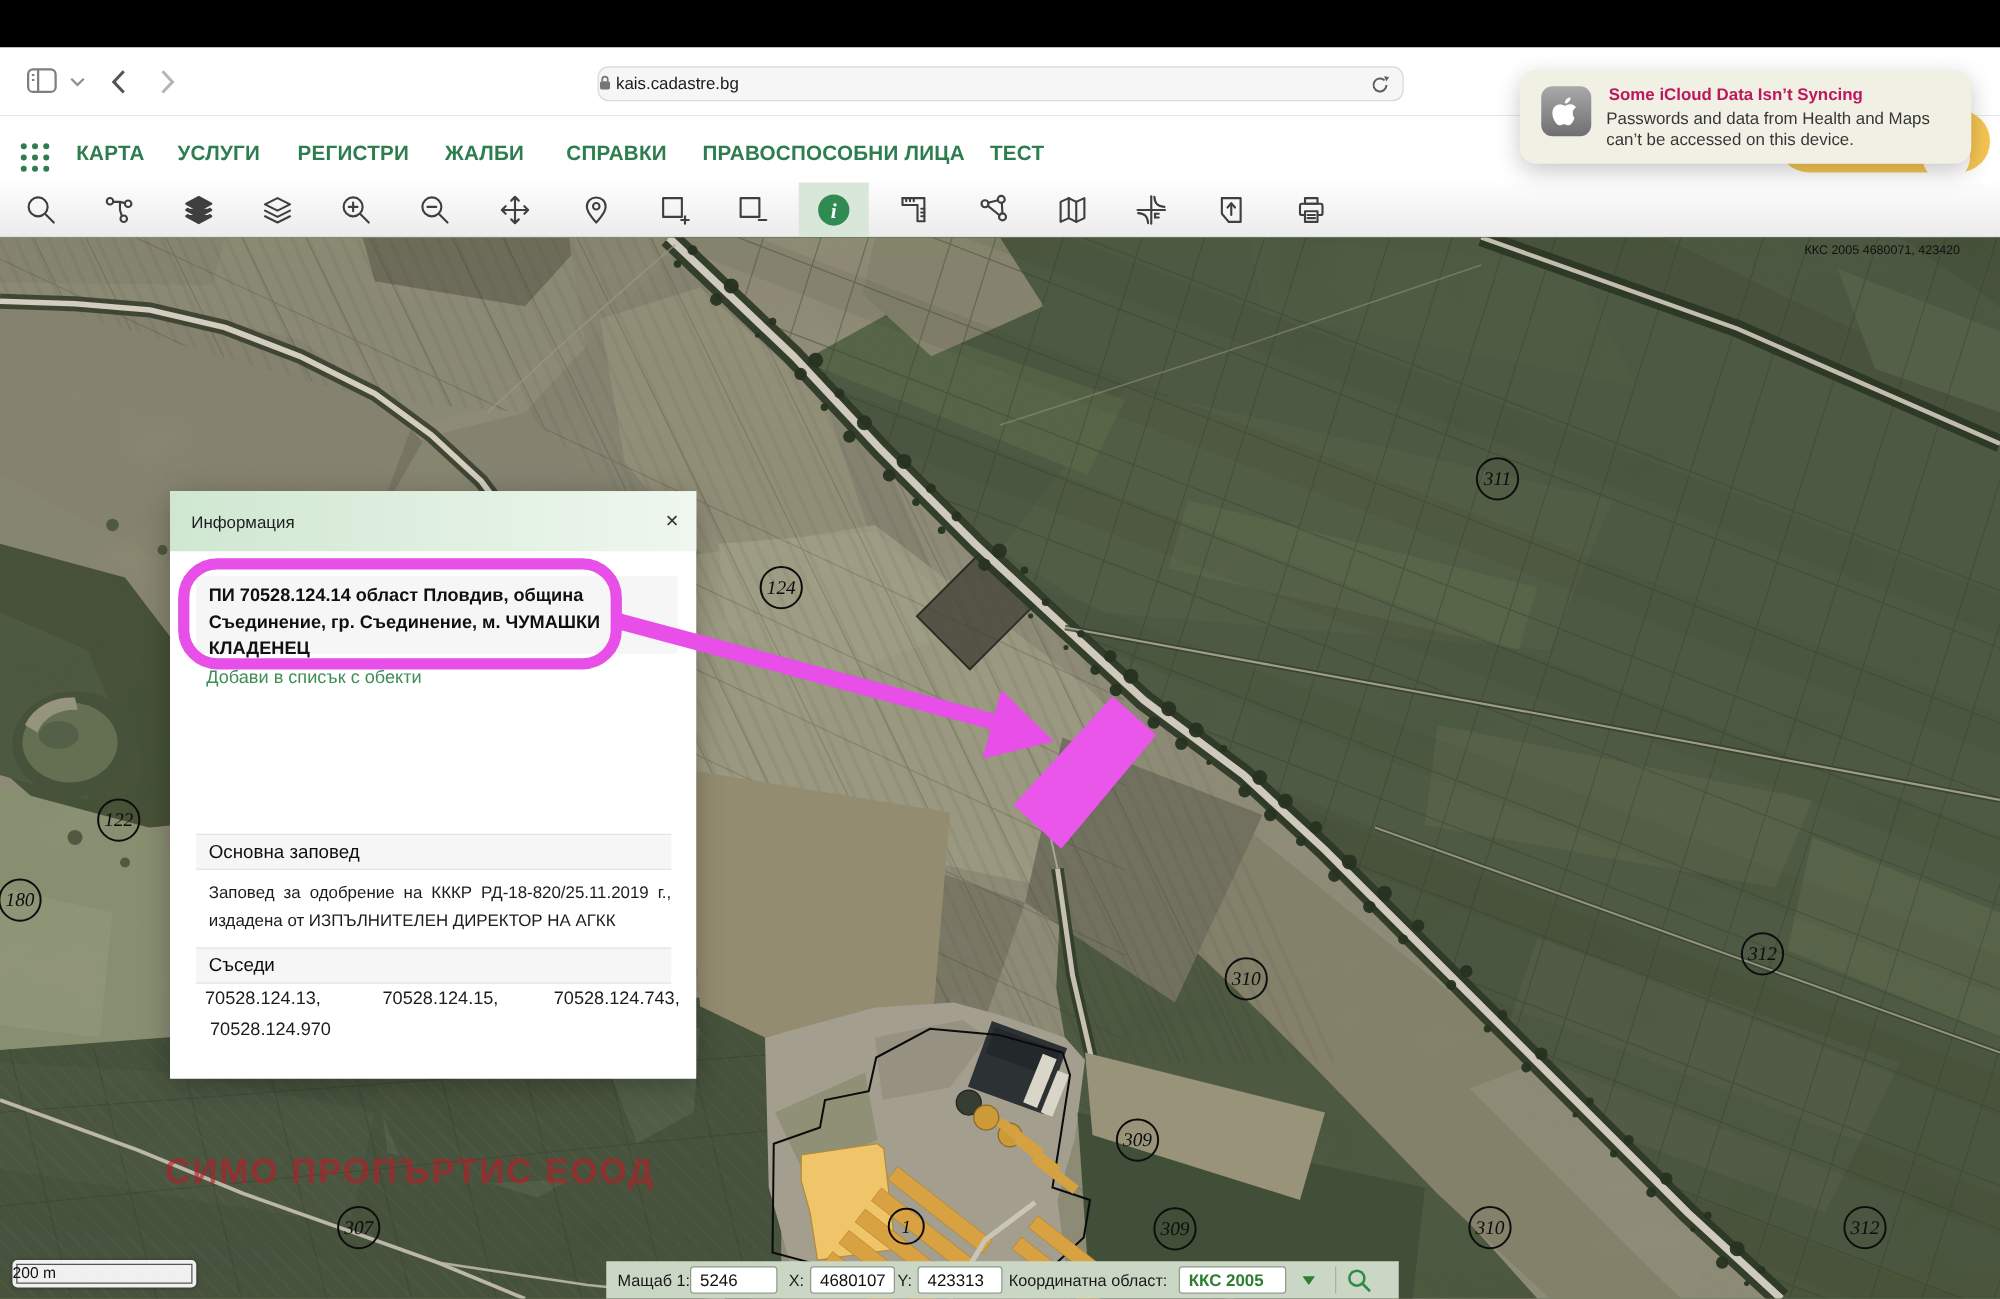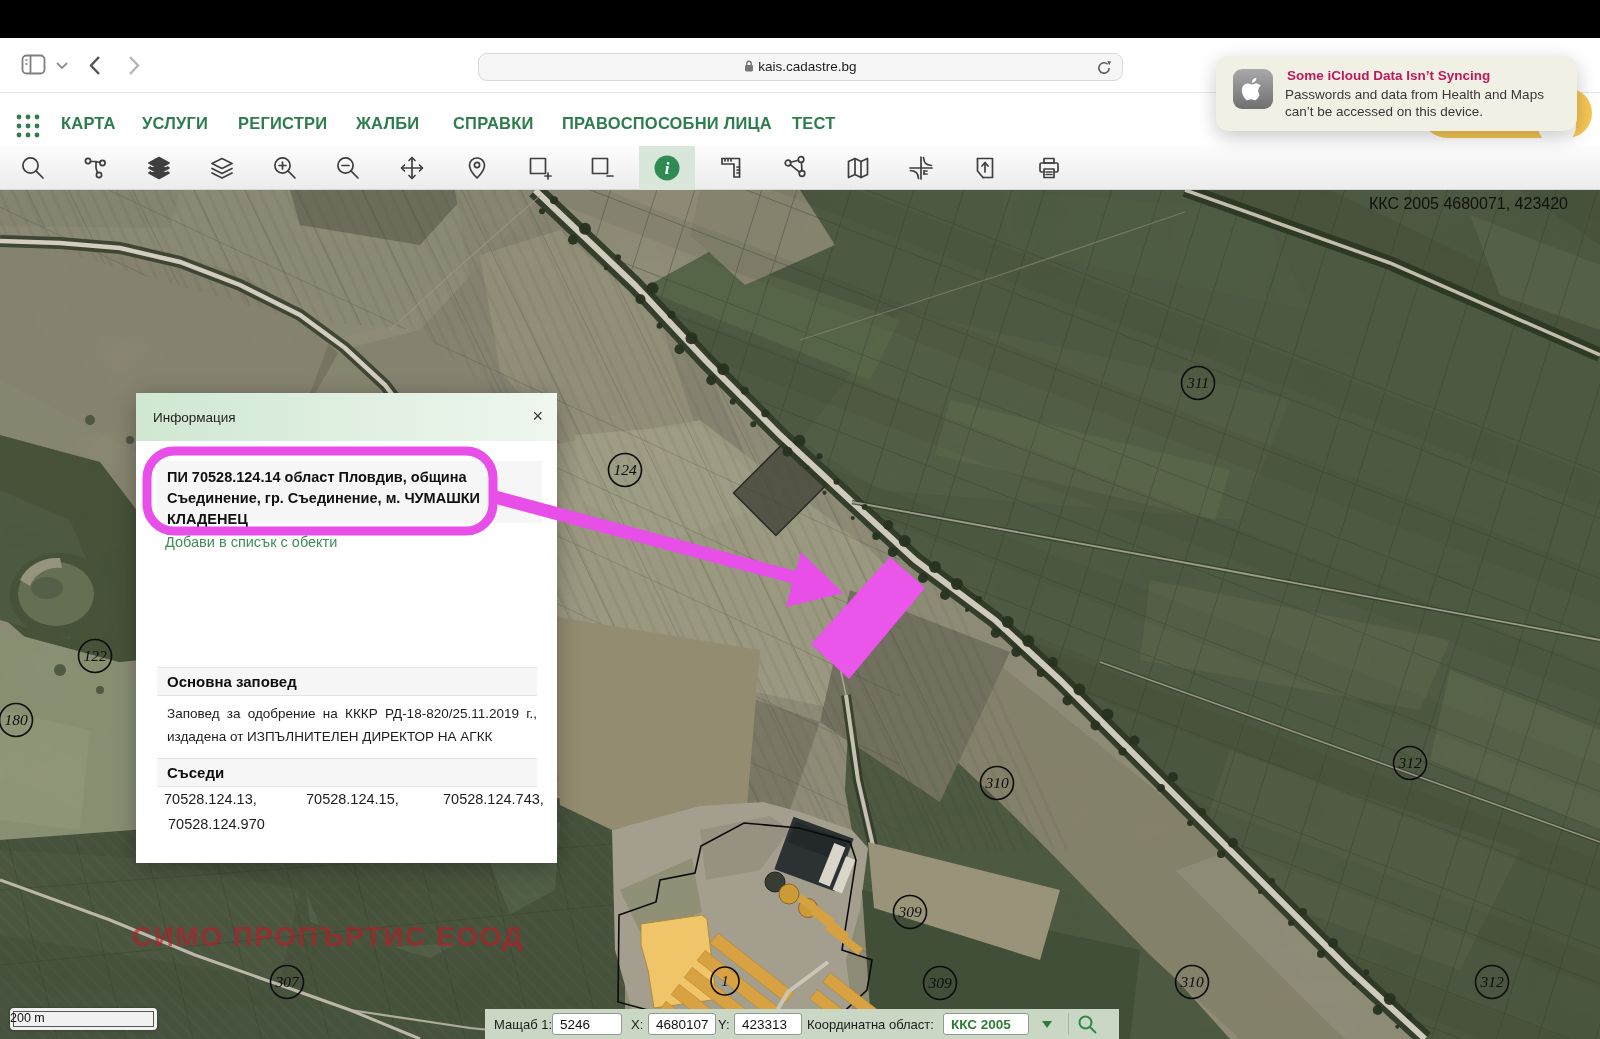--- a/index.html
+++ b/index.html
@@ -1,35 +1,35 @@
 <!DOCTYPE html>
 <html><head><meta charset="utf-8"><style>
 *{margin:0;padding:0;box-sizing:border-box}
 html,body{width:1600px;height:1039px;overflow:hidden;font-family:"Liberation Sans",sans-serif}
 #page{position:relative;width:1600px;height:1039px;background:#fff}
 #blackbar{position:absolute;left:0;top:0;width:1600px;height:38px;background:#000}
 #chrome{position:absolute;left:0;top:38px;width:1600px;height:55px;background:#fff;border-bottom:1px solid #e7e7e7}
 .chrome-ic{position:absolute;color:#606060}
 #urlbar{position:absolute;left:478px;top:15px;width:645px;height:28px;background:#f6f6f7;border:1px solid #d9d9da;border-radius:9px}
-#urltxt{position:absolute;width:100%;top:5px;text-align:center;font-size:13.5px;color:#1b1b1d}
+#urltxt{position:absolute;width:100%;top:5px;font-size:13.5px;color:#1b1b1d}
 #nav{position:absolute;left:0;top:93px;width:1600px;height:53px;background:#fff}
 .mi{position:absolute;top:21px;font-size:16.5px;font-weight:bold;color:#2e7d4e;letter-spacing:.2px}
 #tools{position:absolute;left:0;top:146px;width:1600px;height:44px;background:linear-gradient(#fdfdfd,#ececec);border-bottom:1px solid #d6d6d6}
 .ti{position:absolute;top:0px;width:56px;height:44px;display:flex;align-items:center;justify-content:center}
 #map{position:absolute;left:0;top:190px;width:1600px;height:849px;background:#49553c}
-#kks{position:absolute;right:32px;top:5px;font-size:16px;color:#101010}
+#kks{position:absolute;right:32px;top:5px;font-size:10px;color:#101010}
 #popup{position:absolute;left:136px;top:393px;width:421px;height:470px;background:#fff;box-shadow:0 5px 22px rgba(0,0,0,.28)}
 #phead{position:absolute;left:0;top:0;width:421px;height:48px;background:linear-gradient(90deg,#cfe7d1,#eff7ef)}
 #phead .t{position:absolute;left:17px;top:17px;font-size:13.5px;color:#1e1e1e}
 #phead .x{position:absolute;right:14px;top:13px;font-size:18px;color:#333}
 #ptitle{position:absolute;left:21px;top:68px;width:385px;height:62px;background:#f6f6f6}
 #ptitletx{position:absolute;left:10px;top:6px;width:320px;font-size:14.5px;font-weight:bold;color:#101010;line-height:21px}
 .plink{position:absolute;left:29px;top:141px;font-size:14.5px;color:#3e8e56}
 .ppar{position:absolute;left:31px;width:370px;font-size:13.5px;color:#1c1c1c;line-height:23.4px;text-align:justify}
-.psec{position:absolute;left:21px;width:380px;height:29px;background:#f6f6f6;border-top:1px solid #e4e4e4;border-bottom:1px solid #e4e4e4;font-size:15px;font-weight:bold;color:#0e0e0e;padding:5px 0 0 10px}
+.psec{position:absolute;left:21px;width:380px;height:29px;background:#f6f6f6;border-top:1px solid #e4e4e4;border-bottom:1px solid #e4e4e4;font-size:15px;font-weight:normal;color:#0e0e0e;padding:5px 0 0 10px}
 .pn{position:absolute;font-size:14.5px;color:#1c1c1c}
 #annot{position:absolute;left:0;top:0;width:1600px;height:1039px;pointer-events:none}
 #scalebar{position:absolute;left:10px;top:1008px;width:147px;height:22px;background:rgba(255,255,255,.92);border-radius:4px;box-shadow:0 0 3px rgba(0,0,0,.35)}
 #scalebar .in{position:absolute;left:3px;top:3px;right:3px;bottom:3px;border:1px solid #555}
 #scalebar .tx{position:absolute;width:100%;top:3px;font-size:12.5px;color:#111}
 #coordbar{position:absolute;left:485px;top:1009px;width:634px;height:30px;background:#cbd7c5;display:flex;align-items:center;font-size:13px;color:#1a1a1a}
 .cb-in{background:#fff;border:1px solid #919a8d;border-radius:3px;height:22px;font-size:13.5px;padding:3px 0 0 7px;color:#111}
 #icloud{position:absolute;left:1216px;top:56px;width:361px;height:75px;background:#f1f0e5;border-radius:13px;box-shadow:0 6px 20px rgba(0,0,0,.22)}
 #ibtn{position:absolute;left:1422px;top:88px;width:170px;height:50px;background:#f6c654;border-radius:25px}
 #ibtn .wc{position:absolute;right:16px;top:19px;width:38px;height:38px;border-radius:50%;background:#fff}

